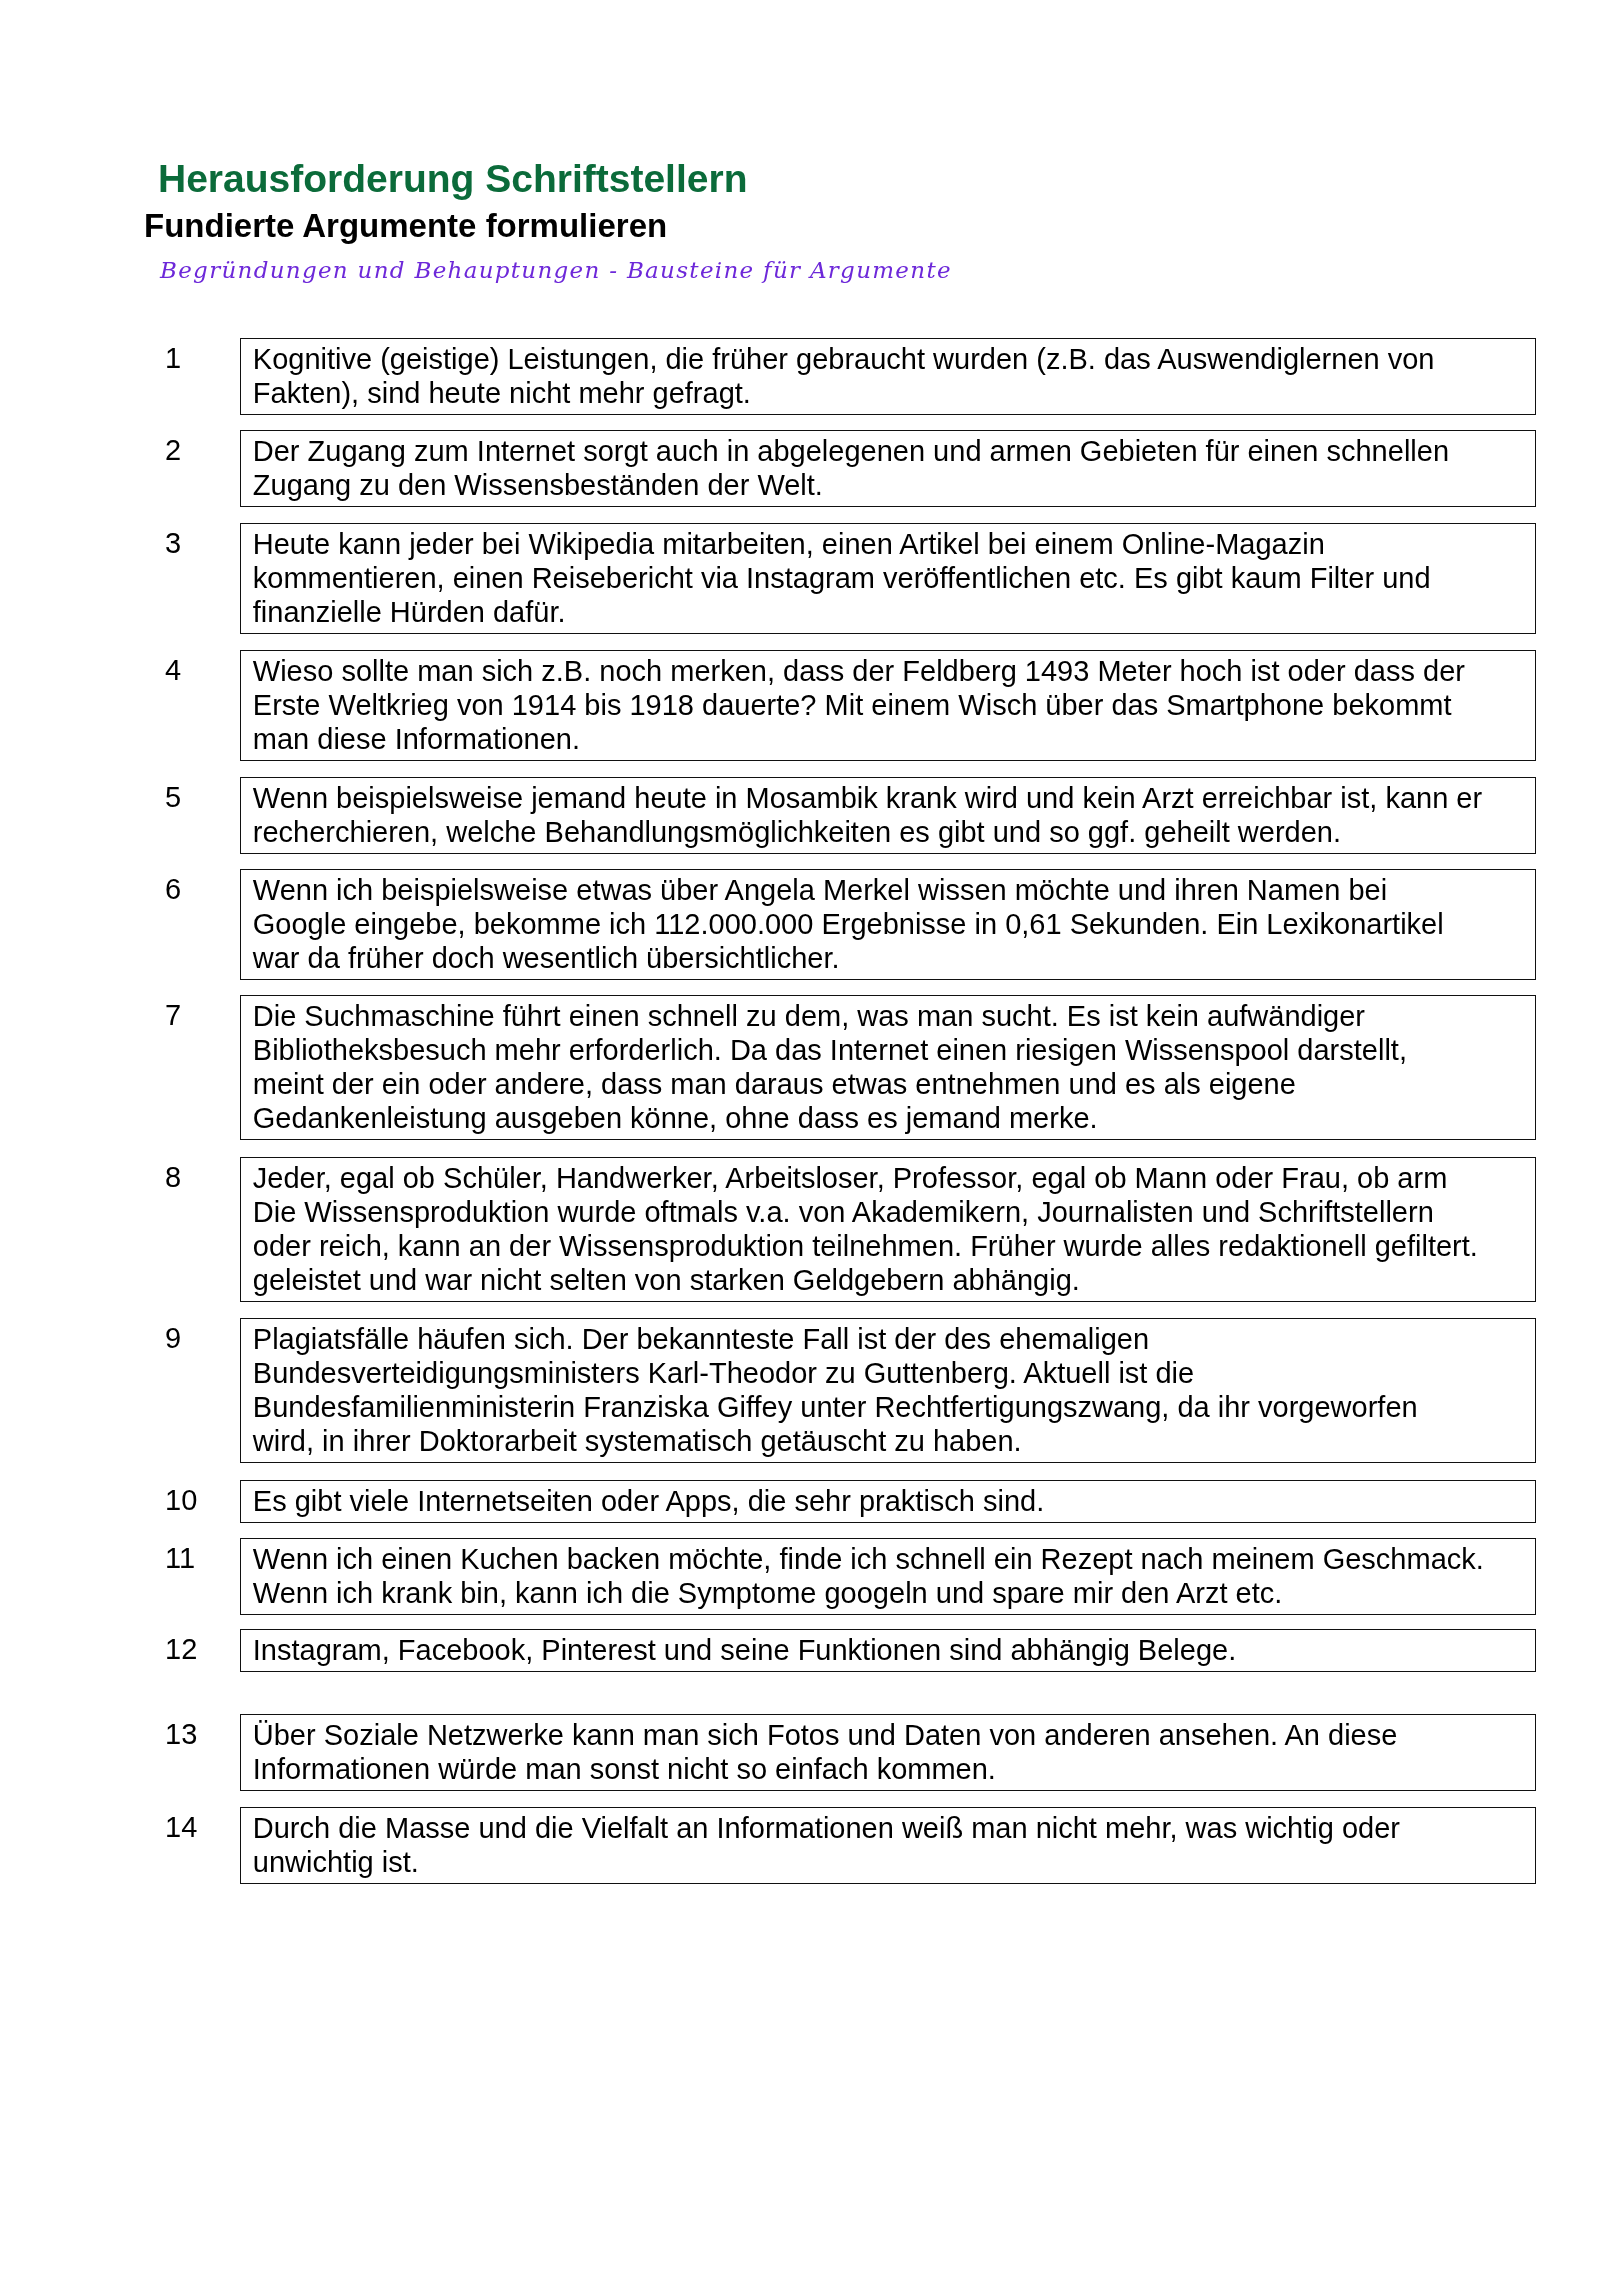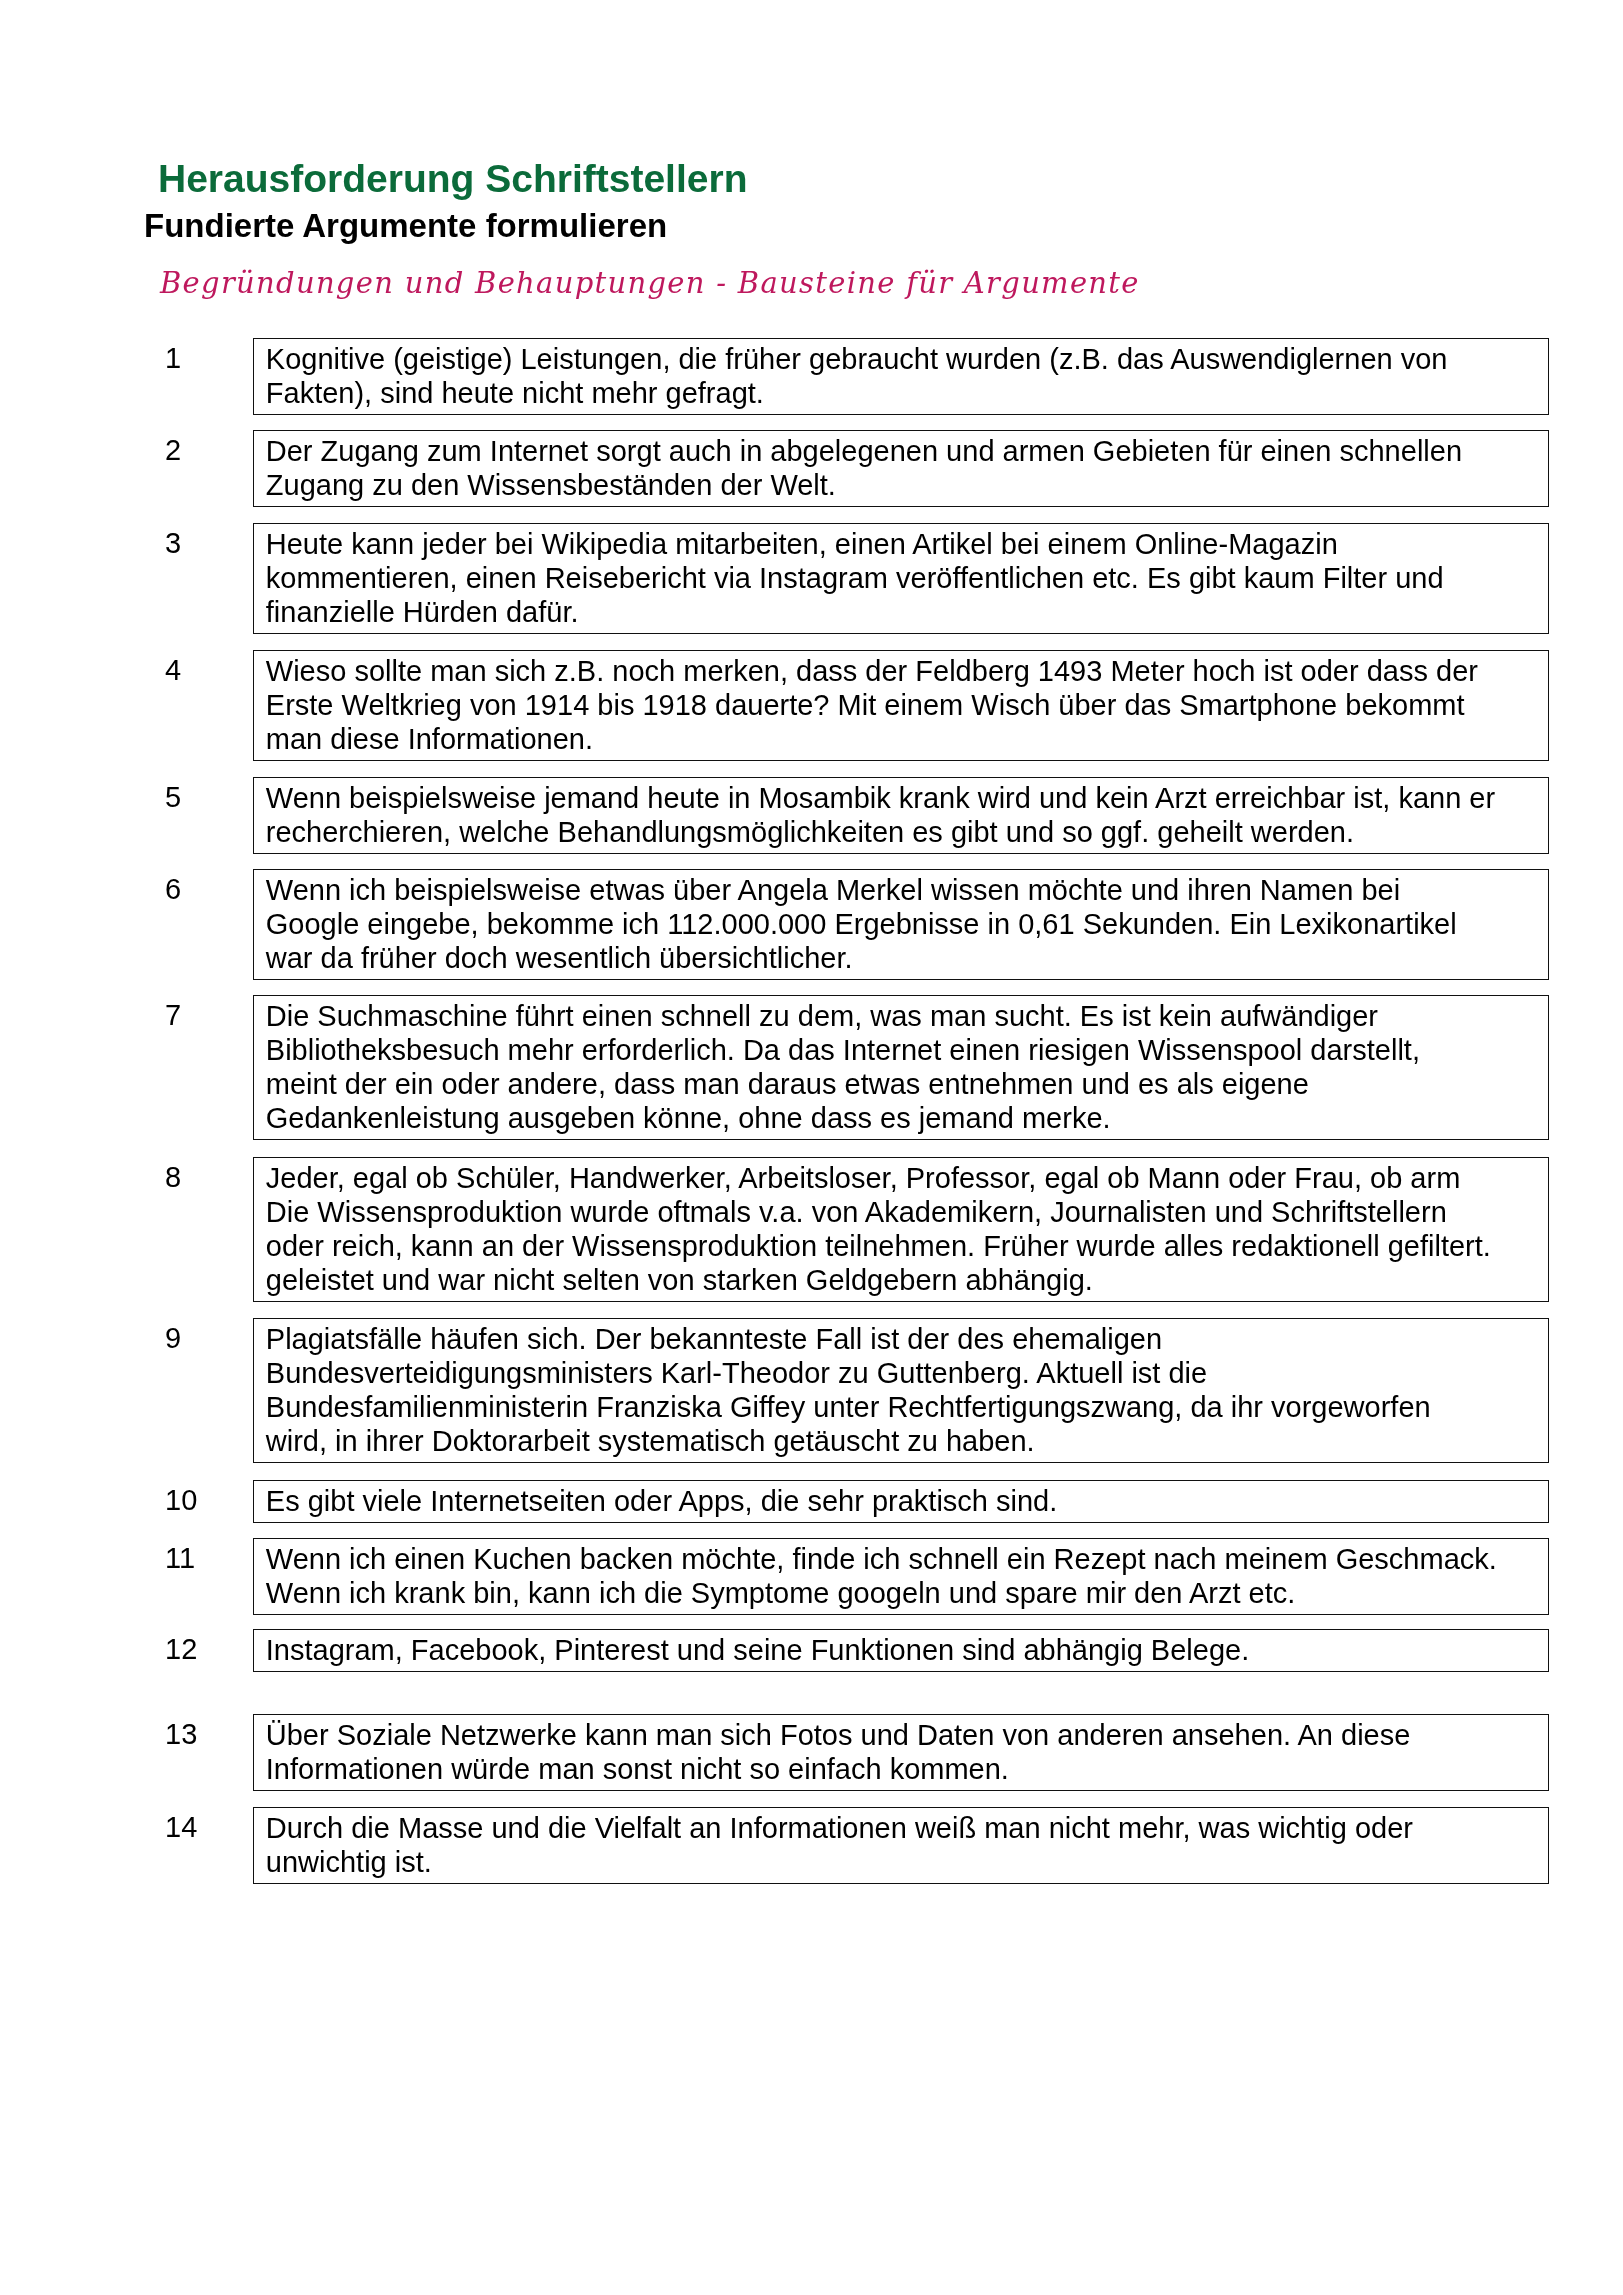--- a/index.html
+++ b/index.html
@@ -1,22 +1,22 @@
 <!DOCTYPE html>
 <html style="font-size:10.5px"><head>
 <meta charset="utf-8">
 <style>
   html, body { margin: 0; padding: 0; background: #ffffff; }
   body { width: 1623px; height: 2295px; position: relative; overflow: hidden; font-family: "Liberation Sans", sans-serif; color: #000; }
   .title { position: absolute; left: 158px; top: 156px; font-size: 39px; font-weight: bold; color: #0b6b3a; line-height: 46px; white-space: nowrap; }
   .subtitle { position: absolute; left: 144px; top: 205px; font-size: 33px; font-weight: bold; color: #000; line-height: 41px; white-space: nowrap; }
-  .script { position: absolute; left: 160px; top: 250px; font-family: "DejaVu Serif", serif; font-style: italic; font-size: 29px; line-height: 41px; letter-spacing: 1.3px; color: #be185d; white-space: nowrap; margin-top: 13px; }
+  .script { position: absolute; left: 160px; top: 250px; font-family: "DejaVu Serif", serif; font-style: italic; font-size: 23px; line-height: 41px; letter-spacing: 1.3px; color: #6d28d9; white-space: nowrap; }
   .item { position: absolute; left: 0; width: 1623px; }
   .num { position: absolute; left: 165px; top: 2.6px; font-size: 29px; line-height: 34px; width: 65px; }
-  .box { position: absolute; left: 253px; width: 1296px; border: 1.3px solid #111; box-sizing: border-box; padding: 3.3px 10.5px 3.9px 11.8px; font-size: 29px; line-height: 34px; }
+  .box { position: absolute; left: 240px; width: 1296px; border: 1.3px solid #111; box-sizing: border-box; padding: 3.3px 10.5px 3.9px 11.8px; font-size: 29px; line-height: 34px; }
 </style>
 </head>
 <body>
 
 <div class="title">Herausforderung Schriftstellern</div>
 <div class="subtitle">Fundierte Argumente formulieren</div>
 <div class="script">Begründungen und Behauptungen - Bausteine für Argumente</div>
 
 <div id="items">
   <div class="item" style="top:338px">

